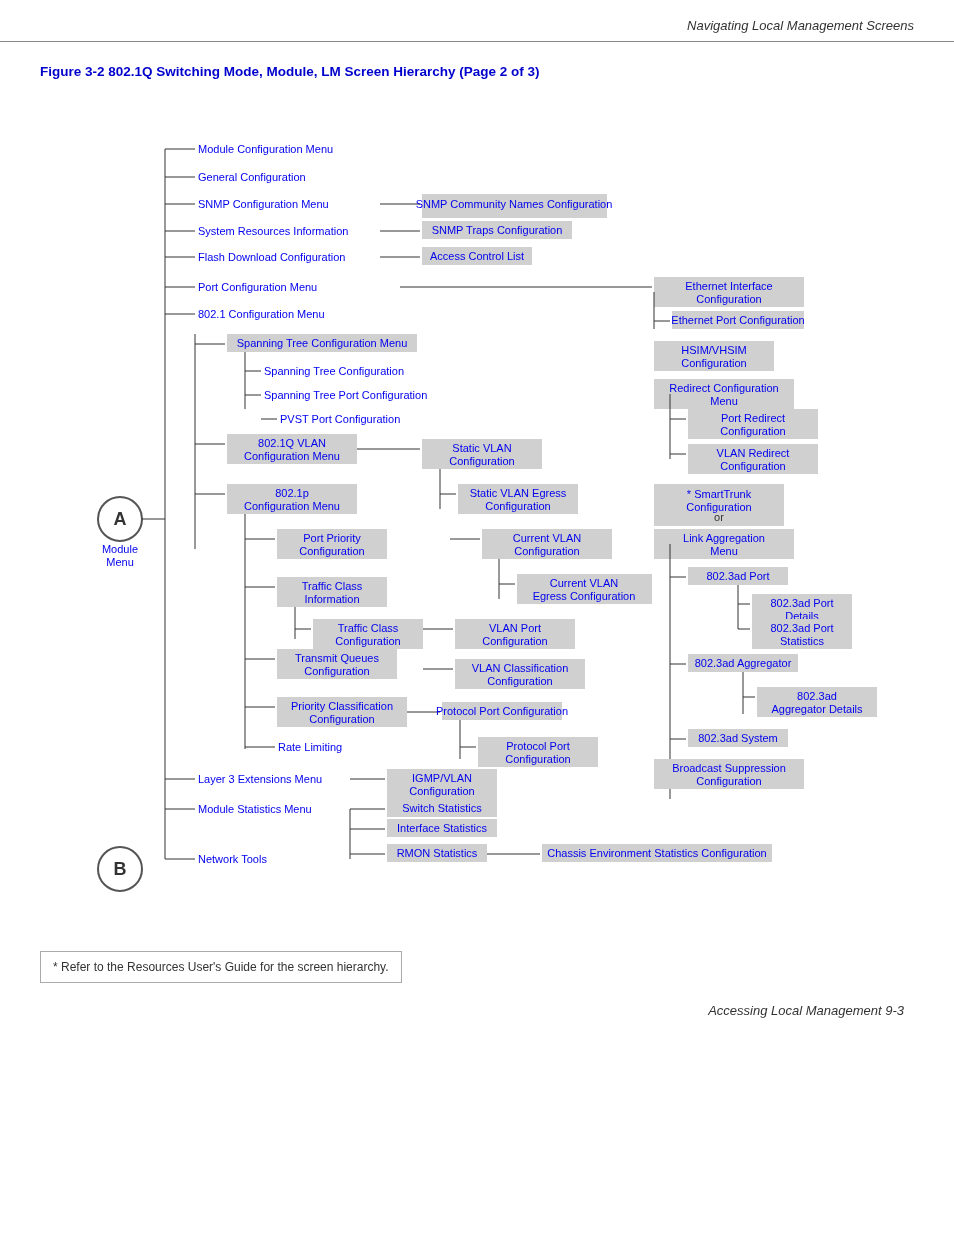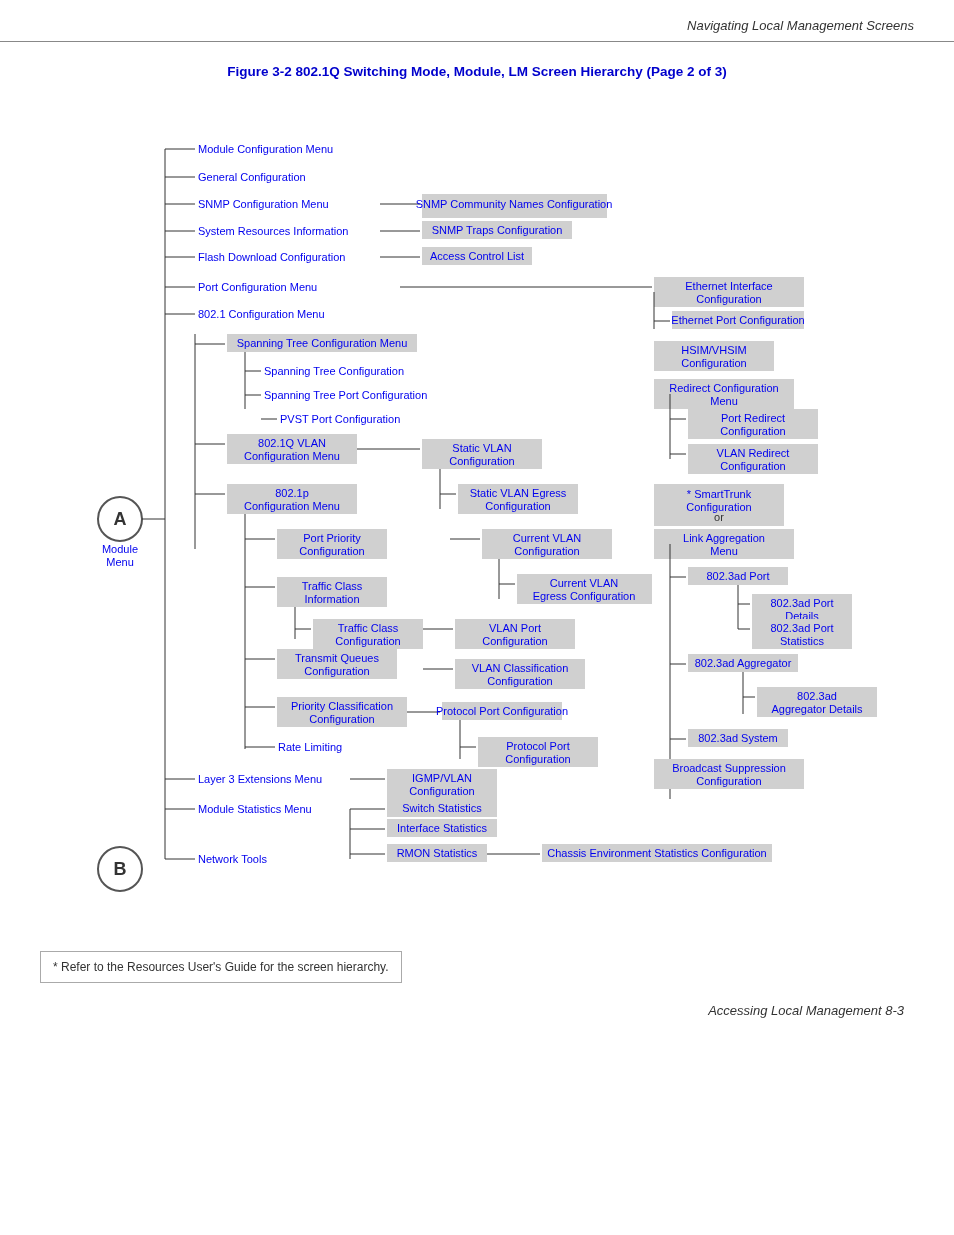--- a/index.html
+++ b/index.html
@@ -20,21 +20,20 @@
       color: #333;
       border-bottom: 1.5px solid #888;
       margin-bottom: 10px;
     }
 
     .figure-title {
       color: #0000cc;
       font-size: 13.5px;
       font-weight: bold;
       padding: 12px 40px 10px 40px;
-      text-align: center;
     }
 
     .diagram-container {
       padding: 10px 20px 10px 20px;
       position: relative;
       font-size: 11.5px;
     }
 
     .page-footer-area {
       padding: 20px 40px;
@@ -343,15 +342,15 @@
     <text x="178" y="764" class="lbl">Network Tools</text>
 
   </svg>
 </div>
 
 <div class="page-footer-area">
   <div class="footnote-box">
     <span>* Refer to the Resources User's Guide for the screen hierarchy.</span>
   </div>
   <div class="page-footer">
-    <span>Accessing Local Management     8-3</span>
+    <span>Accessing Local Management     9-3</span>
   </div>
 </div>
 
 </body></html>

